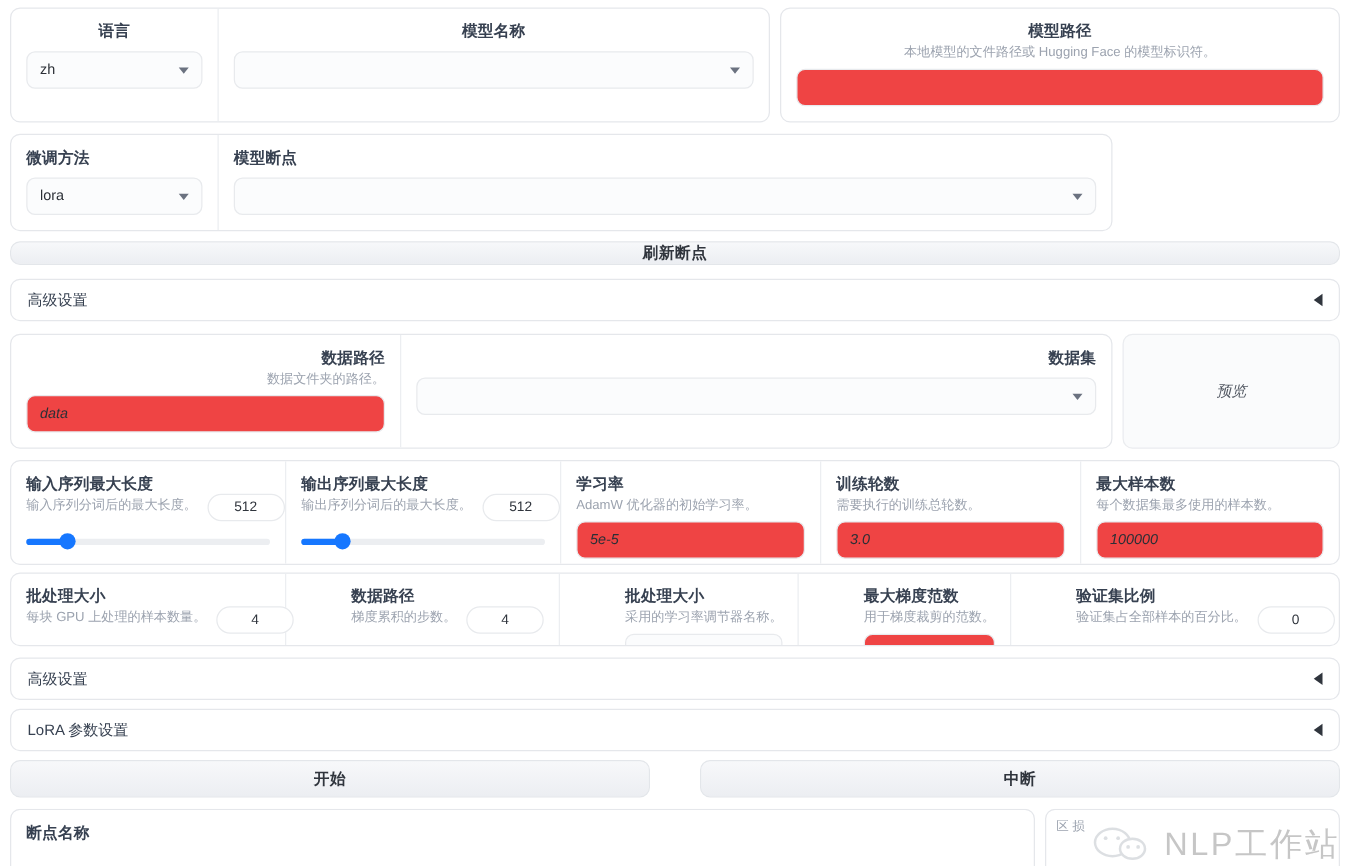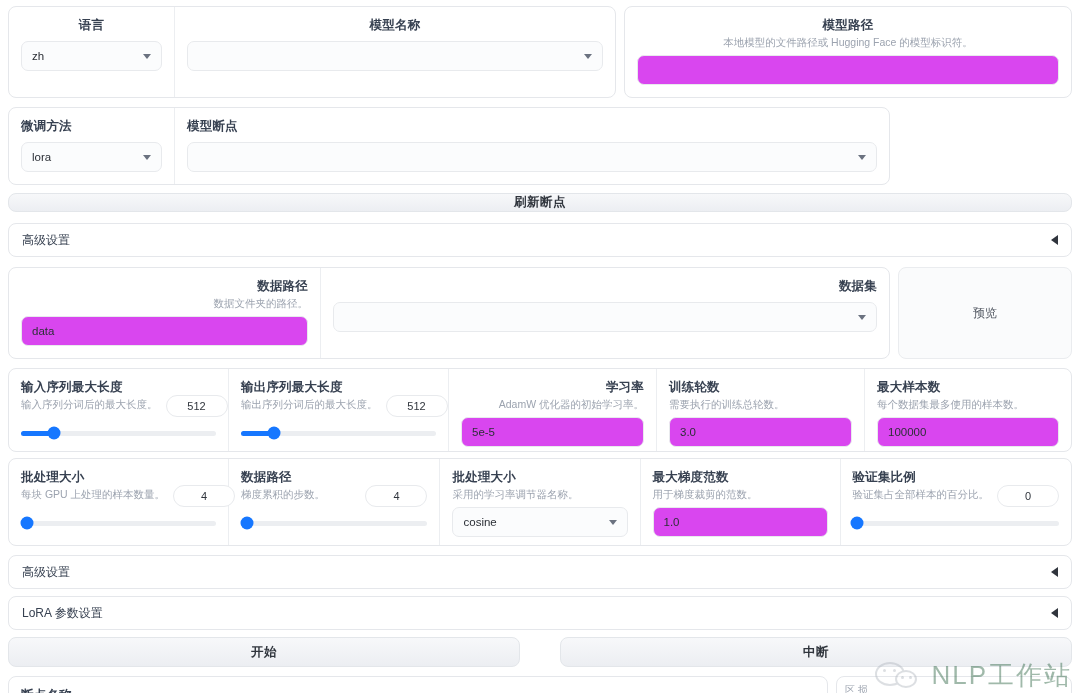--- a/index.html
+++ b/index.html
@@ -55,21 +55,21 @@
     border-radius: 7px;
     background: #fbfcfd;
     display: flex;
     align-items: center;
     padding: 0 10px;
     font-size: 11.5px;
     color: #2b2f36;
     position: relative;
     width: 100%;
   }
-  .ctrl.white { background:#d946ef; }
+  .ctrl.white { background:#ef4444;font-style:italic; }
   .caret {
     position: absolute;
     right: 10px; top: 50%;
     width: 0; height: 0;
     margin-top: -2px;
     border-left: 4px solid transparent;
     border-right: 4px solid transparent;
     border-top: 5px solid #6b7280;
   }
 
@@ -183,21 +183,21 @@
     bottom: 6px;
     display: flex;
     align-items: center;
     gap: 10px;
     opacity: .40;
     pointer-events: none;
     z-index: 50;
   }
   .wm-text {
     font-size: 26px;
-    color: #14532d;
+    color: #737373;
     letter-spacing: 2px;
     font-family: "Liberation Sans", "DejaVu Sans", sans-serif;
   }
   .wm-logo { position: relative; width: 46px; height: 32px; }
   .bubble-big, .bubble-sm {
     position: absolute;
     border: 2px solid #aab0b9;
     border-radius: 50%;
     background: transparent;
   }
@@ -275,21 +275,21 @@
         </div>
       </div>
       <div class="cell" style="flex:1;">
         <div class="lbl">数据集</div>
         <div class="ctrl" style="margin-top:8px;">
           <span></span>
           <span class="caret"></span>
         </div>
       </div>
     </div>
-    <div class="btn-soft" style="flex:1;">
+    <div class="btn-soft" style="flex:1;font-style:italic;">
       <span>预览</span>
     </div>
   </div>
 
   <div class="group" style="margin-top:9px; height:84px;">
     <div class="cell" style="width:220px;">
       <div class="hdr-line">
         <div>
           <div class="lbl">输入序列最大长度</div>
           <div class="info">输入序列分词后的最大长度。</div>
@@ -313,21 +313,21 @@
         <div class="numbox">512</div>
       </div>
       <div class="slider-wrap">
         <div class="track">
           <div class="fill" style="width:17%"></div>
           <div class="thumb" style="left:17%"></div>
         </div>
       </div>
     </div>
 
-    <div class="cell" style="width:208px;text-align:right;">
+    <div class="cell" style="width:208px;">
       <div class="lbl">学习率</div>
       <div class="info">AdamW 优化器的初始学习率。</div>
       <div class="ctrl white">
         <span>5e-5</span>
       </div>
     </div>
 
     <div class="cell" style="width:208px;">
       <div class="lbl">训练轮数</div>
       <div class="info">需要执行的训练总轮数。</div>
@@ -338,21 +338,21 @@
 
     <div class="cell" style="flex:1;">
       <div class="lbl">最大样本数</div>
       <div class="info">每个数据集最多使用的样本数。</div>
       <div class="ctrl white">
         <span>100000</span>
       </div>
     </div>
   </div>
 
-  <div class="group" style="margin-top:6px; height:88px;">
+  <div class="group" style="margin-top:6px; height:59px;gap:40px;">
     <div class="cell" style="width:220px;">
       <div class="hdr-line">
         <div>
           <div class="lbl">批处理大小</div>
           <div class="info">每块 GPU 上处理的样本数量。</div>
         </div>
         <div class="numbox">4</div>
       </div>
       <div class="slider-wrap">
         <div class="track">

